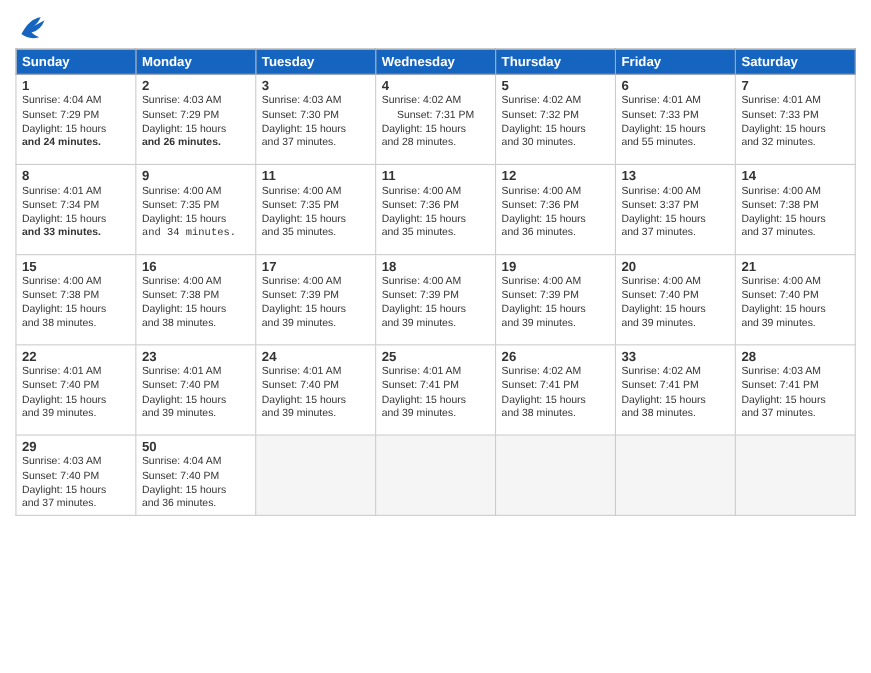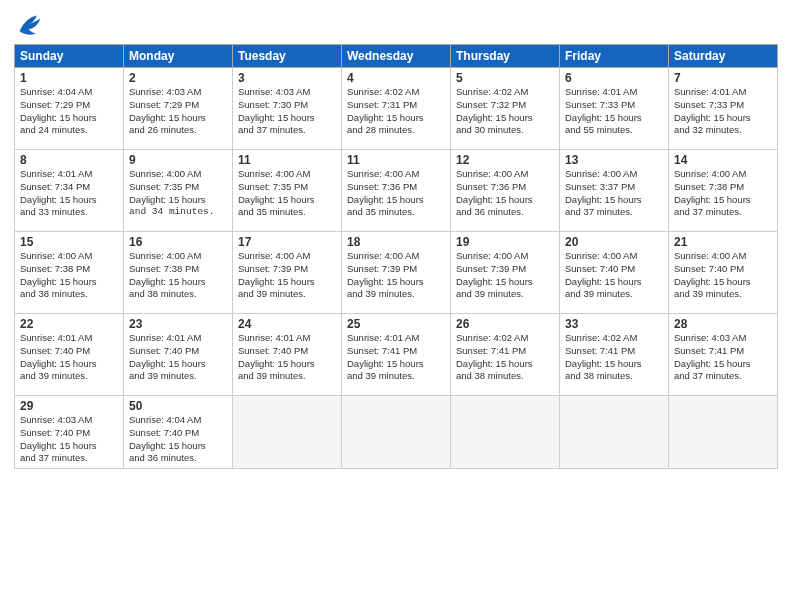--- a/index.html
+++ b/index.html
@@ -121,40 +121,40 @@
           <th>Saturday</th>
         </tr>
     </thead>
     <tbody id="cal-body">
     <tr>
           <td>
             <span class="day-num">1</span>
             <div style="font-size: 9.5px; line-height: 1.35;">Sunrise: 4:04 AM</div>
             <div style="font-size: 9.5px; line-height: 1.35;">Sunset: 7:29 PM</div>
             <div style="font-size: 9.5px; line-height: 1.35;">Daylight: 15 hours</div>
-            <div style="font-size: 9.5px; line-height: 1.35;">and 24 minutes.</div>
+            <div style="font-size: 9.5px; line-height: 1.35; font-weight: bold;">and 24 minutes.</div>
           </td>
           <td>
             <span class="day-num">2</span>
             <div style="font-size: 9.5px; line-height: 1.35;">Sunrise: 4:03 AM</div>
             <div style="font-size: 9.5px; line-height: 1.35;">Sunset: 7:29 PM</div>
             <div style="font-size: 9.5px; line-height: 1.35;">Daylight: 15 hours</div>
-            <div style="font-size: 9.5px; line-height: 1.35;">and 26 minutes.</div>
+            <div style="font-size: 9.5px; line-height: 1.35; font-weight: bold;">and 26 minutes.</div>
           </td>
           <td>
             <span class="day-num">3</span>
             <div style="font-size: 9.5px; line-height: 1.35;">Sunrise: 4:03 AM</div>
             <div style="font-size: 9.5px; line-height: 1.35;">Sunset: 7:30 PM</div>
             <div style="font-size: 9.5px; line-height: 1.35;">Daylight: 15 hours</div>
             <div style="font-size: 9.5px; line-height: 1.35;">and 37 minutes.</div>
           </td>
           <td>
             <span class="day-num">4</span>
             <div style="font-size: 9.5px; line-height: 1.35;">Sunrise: 4:02 AM</div>
-            <div style="font-size: 9.5px; line-height: 1.35;">Sunset: 7:31 PM</div>
+            <div style="font-size: 9.5px; line-height: 1.35; text-align: center;">Sunset: 7:31 PM</div>
             <div style="font-size: 9.5px; line-height: 1.35;">Daylight: 15 hours</div>
             <div style="font-size: 9.5px; line-height: 1.35;">and 28 minutes.</div>
           </td>
           <td>
             <span class="day-num">5</span>
             <div style="font-size: 9.5px; line-height: 1.35;">Sunrise: 4:02 AM</div>
             <div style="font-size: 9.5px; line-height: 1.35;">Sunset: 7:32 PM</div>
             <div style="font-size: 9.5px; line-height: 1.35;">Daylight: 15 hours</div>
             <div style="font-size: 9.5px; line-height: 1.35;">and 30 minutes.</div>
           </td>
@@ -172,21 +172,21 @@
             <div style="font-size: 9.5px; line-height: 1.35;">Daylight: 15 hours</div>
             <div style="font-size: 9.5px; line-height: 1.35;">and 32 minutes.</div>
           </td>
         </tr>
         <tr>
           <td>
             <span class="day-num">8</span>
             <div style="font-size: 9.5px; line-height: 1.35;">Sunrise: 4:01 AM</div>
             <div style="font-size: 9.5px; line-height: 1.35;">Sunset: 7:34 PM</div>
             <div style="font-size: 9.5px; line-height: 1.35;">Daylight: 15 hours</div>
-            <div style="font-size: 9.5px; line-height: 1.35;">and 33 minutes.</div>
+            <div style="font-size: 9.5px; line-height: 1.35; font-weight: bold;">and 33 minutes.</div>
           </td>
           <td>
             <span class="day-num">9</span>
             <div style="font-size: 9.5px; line-height: 1.35;">Sunrise: 4:00 AM</div>
             <div style="font-size: 9.5px; line-height: 1.35;">Sunset: 7:35 PM</div>
             <div style="font-size: 9.5px; line-height: 1.35;">Daylight: 15 hours</div>
             <div style="font-size: 9.5px; line-height: 1.35; font-family: Liberation Mono, monospace;">and 34 minutes.</div>
           </td>
           <td>
             <span class="day-num">11</span>

